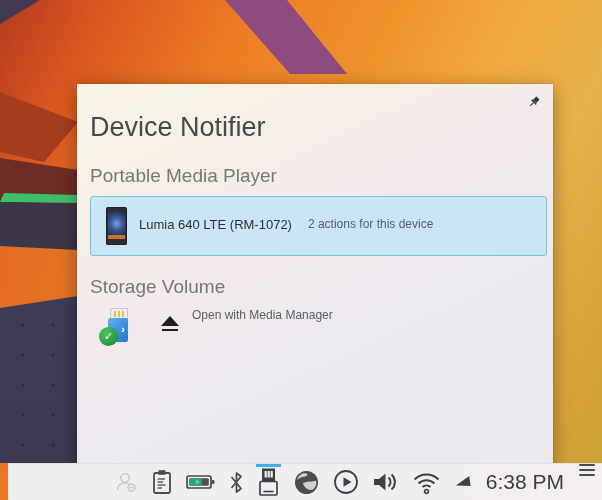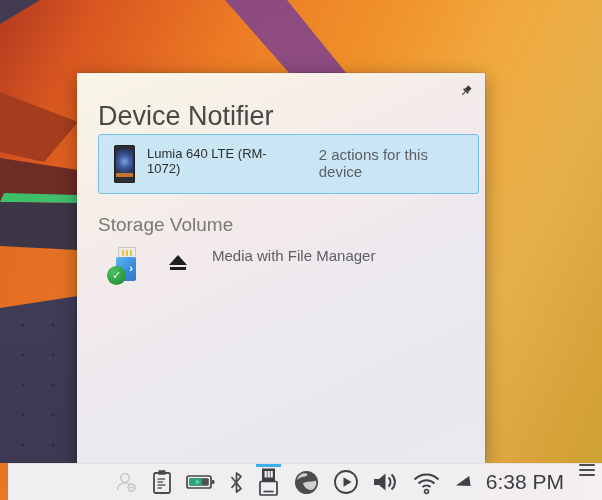--- a/index.html
+++ b/index.html
@@ -23,34 +23,34 @@
      clip-path:polygon(0 246px,78px 250px,78px 303px,0 314px);}
   .wp-left-navy{background:
      radial-gradient(circle,#2e2b44 1.3px,transparent 1.9px) 8px 10px/30px 30px,
      linear-gradient(180deg,#46415e,#3b3850);
      clip-path:polygon(0 308px,78px 296px,78px 463px,0 463px);}
   .wp-right-band{left:528px;right:0;top:0;height:463px;background:
      radial-gradient(circle at 0% 5%,rgba(242,175,60,.95) 0%,rgba(242,175,60,0) 26%),
      linear-gradient(180deg,#23483e 0%,#2a6450 10%,#2f8a5c 22%,#37a766 33%,#3cb36d 44%,#52a868 51%,#8c4a56 57%,#a63253 64%,#ab2b4a 72%,#97314f 80%,#7c3355 89%,#5d3a64 96%,#4f3d68 100%);}
 
   
-  #popup{left:77px;top:73px;width:408px;height:390px;box-sizing:border-box;
-     padding:14px 6px 0 21px;
+  #popup{left:77px;top:84px;width:476px;height:390px;box-sizing:border-box;
+     padding:14px 6px 0 13px;
      background:linear-gradient(155deg,#f9f5e6 0%,#f6efe7 22%,#f2e9ec 42%,#ece9f0 62%,#e9e8ee 85%,#eae9ee 100%);
      box-shadow:0 0 1px rgba(0,0,0,.4),0 4px 18px rgba(0,0,0,.35);}
   #pin{position:absolute;top:11px;right:12px;width:14px;height:14px;cursor:pointer;}
   #popup h1{margin:13px 0 0;font-size:27px;font-weight:400;color:#484848;line-height:1.25;}
   #popup h2{margin:19px 0 8px;font-size:19px;font-weight:400;color:#7b7871;line-height:1.25;}
   .device-row{display:flex;align-items:center;box-sizing:border-box;}
   .device-row.selected{height:60px;margin-right:0;padding:0 12px 0 15px;gap:12px;
      background:rgba(191,228,248,.8);border:1px solid #74c0e7;border-radius:3px;}
   .row-text{display:flex;flex-direction:row;}
   .selected .row-text{gap:16px;}
   .row-title{font-size:13px;color:#2c2f31;line-height:1.1;}
-  .row-sub{font-size:15px;color:#5b6063;line-height:1.1;margin-left:12px;}
+  .row-sub{font-size:12px;color:#5b6063;line-height:1.1;}
 
   
   .phone{width:21px;height:38px;position:relative;background:#2e2d33;border-radius:2.5px;
      box-shadow:inset 0 0 0 1px #222;flex:0 0 auto;}
   .phone .screen{position:absolute;left:2px;right:2px;top:4px;bottom:6px;border-radius:1px;
      background:radial-gradient(circle at 50% 45%,#7d9fd8 0%,#3d5a9e 35%,#23304f 75%);}
   .phone .bar{position:absolute;left:2px;right:2px;bottom:6px;height:4px;background:#c3742f;}
 
   
   .device-row.storage{margin:0 0 0 0;padding-left:10px;gap:11px;align-items:flex-start;}
@@ -106,20 +106,21 @@
       <g transform="rotate(45 8 8)" fill="#3a3a3a">
         <rect x="5.4" y="1.6" width="5.2" height="5.6" rx="0.6"></rect>
         <rect x="4.2" y="7.2" width="7.6" height="1.8" rx="0.6"></rect>
         <rect x="7.5" y="9" width="1.1" height="5.2"></rect>
       </g>
     </svg>
   </div>
 
   <h1>Device Notifier</h1>
 
+  <h2>Portable Media Player</h2>
   <div class="device-row selected">
     <div class="phone">
       <div class="screen"></div>
         <div class="bar"></div>
     </div>
     <div class="row-text">
       <div class="row-title">Lumia 640 LTE (RM-1072)</div>
       <div class="row-sub">2 actions for this device</div>
     </div>
   </div>
@@ -138,21 +139,21 @@
     <div class="row-text">
       <div class="bar-row">
         <div class="progress">
           <div class="fill" style="width: 10%;"></div>
         </div>
         <div class="eject">
           <span class="tri"></span>
           <span class="ebar"></span>
         </div>
       </div>
-      <div class="row-sub">Media with File Manager</div>
+      <div class="row-sub">Open with Media Manager</div>
     </div>
   </div>
 </div>
 
 <div class="abs" id="panel">
   <div class="tray-item">
     <svg width="24" height="24" viewBox="0 0 24 24" fill="none" stroke="#c7c9cc" stroke-width="1.6">
       <circle cx="11" cy="8" r="4.2"></circle>
       <path d="M3.5 20c0-4.6 3.4-7 7.5-7 1.7 0 3.2.4 4.5 1.1"></path>
       <circle cx="17.6" cy="17.6" r="3.5"></circle>

